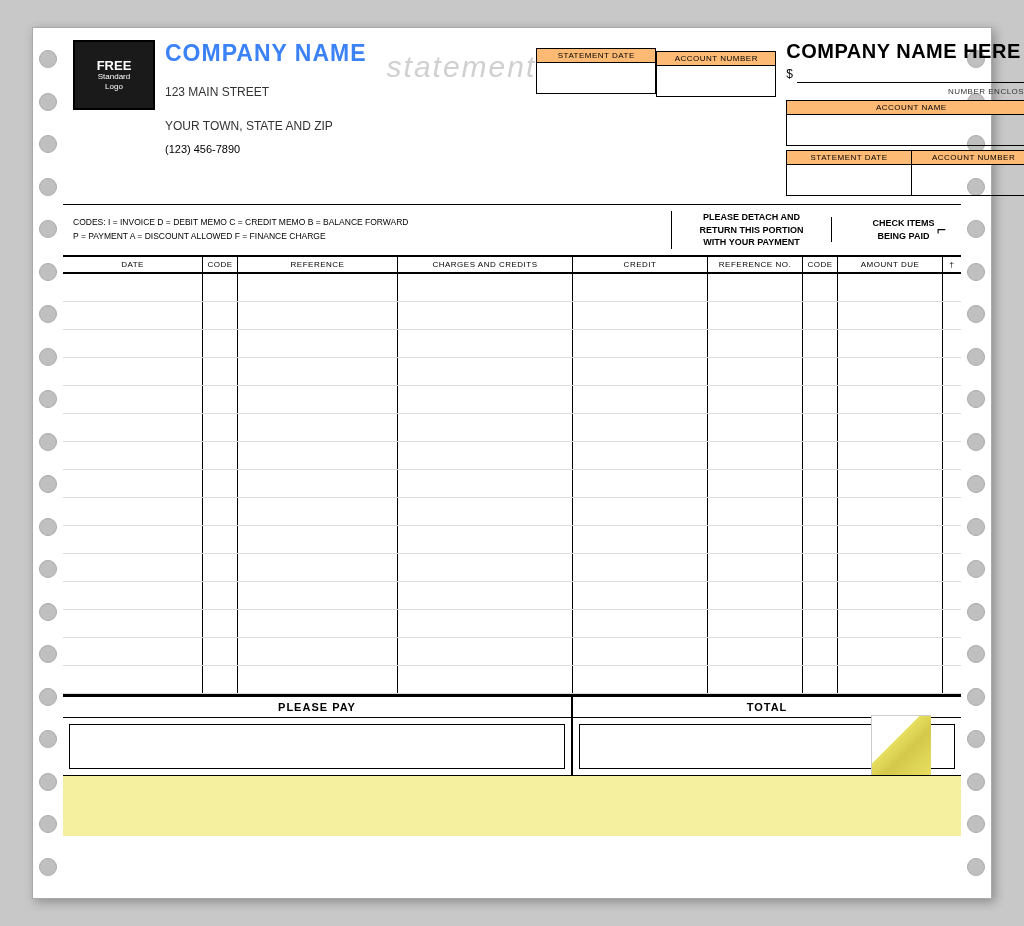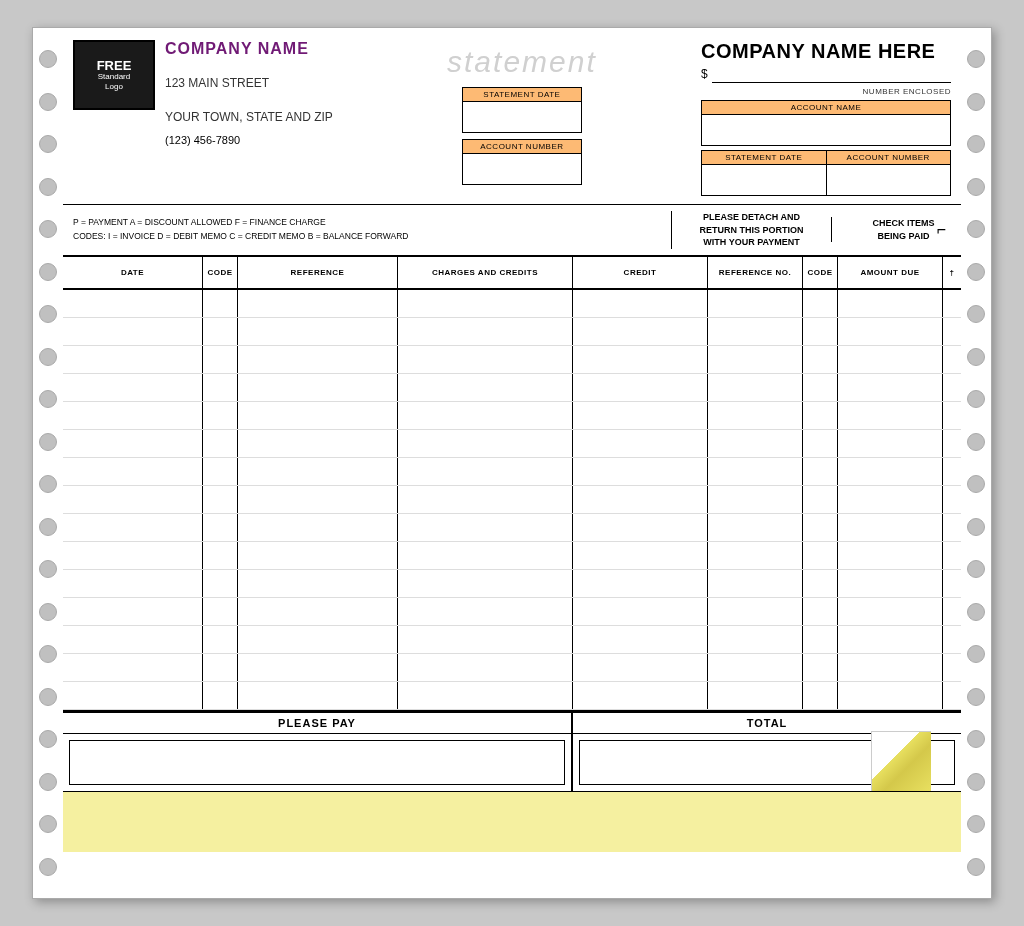--- a/index.html
+++ b/index.html
@@ -95,40 +95,41 @@
     .logo-standard {
       font-size: 8px;
       color: #fff;
       line-height: 1.2;
     }
     .company-info {
       flex: 0 0 auto;
       margin-right: 20px;
     }
     .company-name-header {
-      font-size: 16px;
+      font-size: 23px;
       font-weight: bold;
-      color: #701a75;
+      color: #3b82f6;
       letter-spacing: 1px;
+      text-align: right;
     }
     .company-address {
       font-size: 12px;
       color: #333;
       line-height: 1.5;
       margin-top: 16px;
     }
     .company-phone {
       font-size: 11px;
       color: #000;
       margin-top: 8px;
     }
     .statement-center {
       flex: 1;
       display: flex;
-      flex-direction: column;
+      flex-direction: row;
       align-items: center;
       padding-top: 5px;
     }
     .statement-title {
       font-size: 30px;
       color: #d0d0d0;
       font-style: italic;
       font-weight: normal;
       letter-spacing: 2px;
       margin-bottom: 8px;
@@ -257,23 +258,23 @@
       border-top: 1px solid #000;
       border-bottom: 1px solid #000;
     }
     .table-header {
       display: flex;
       border-bottom: 2px solid #000;
       background: #fff;
     }
     .th {
       font-size: 8px;
-      font-weight: bold;
+      font-weight: normal;
       text-align: center;
-      padding: 11px 2px;
+      padding: 3px 2px;
       border-right: 1px solid #000;
       letter-spacing: 0.5px;
     }
     .th:last-child { border-right: none; }
     .col-date { flex: 0 0 140px; }
     .col-code-sm { flex: 0 0 35px; }
     .col-reference { flex: 0 0 160px; }
     .col-charges { flex: 0 0 175px; }
     .col-balance { flex: 0 0 135px; }
     .col-refno { flex: 0 0 95px; }
@@ -448,22 +449,22 @@
           <div class="half-box">
             <div class="box-label">ACCOUNT NUMBER</div>
             <div class="half-box-value"></div>
           </div>
         </div>
       </div>
     </div>
 
     <div class="detach-section">
       <div class="codes-text">
+        <div>CODES:   I = INVOICE   D = DEBIT MEMO   C = CREDIT MEMO   B = BALANCE FORWARD</div>
         <div>P = PAYMENT   A = DISCOUNT ALLOWED   F = FINANCE CHARGE</div>
-        <div>CODES:   I = INVOICE   D = DEBIT MEMO   C = CREDIT MEMO   B = BALANCE FORWARD</div>
       </div>
       <div class="detach-instructions">
         <span>PLEASE DETACH AND<br>RETURN THIS PORTION<br>WITH YOUR PAYMENT</span>
       </div>
       <div class="check-items">
         <span>CHECK ITEMS<br>BEING PAID</span>
         <span class="check-arrow">⌐</span>
       </div>
     </div>
 

